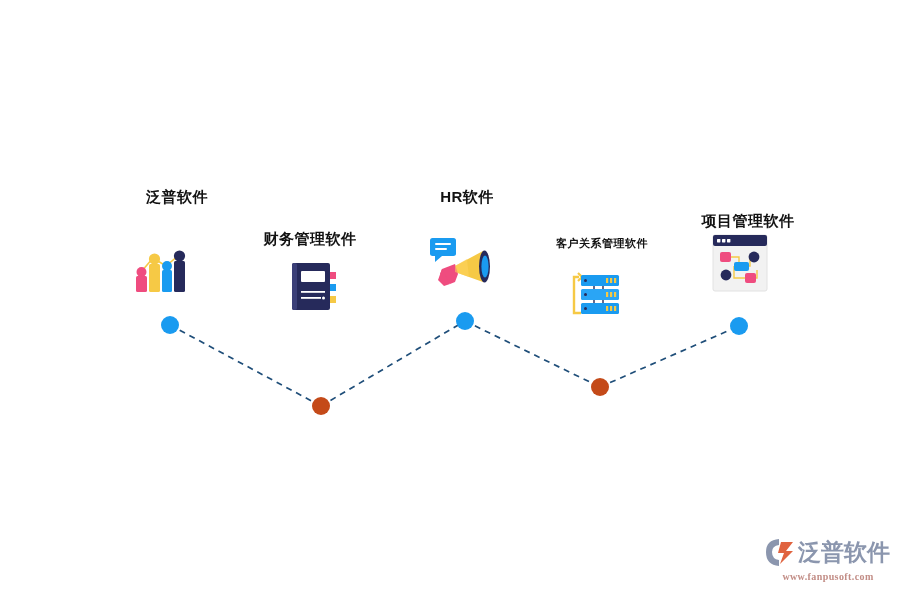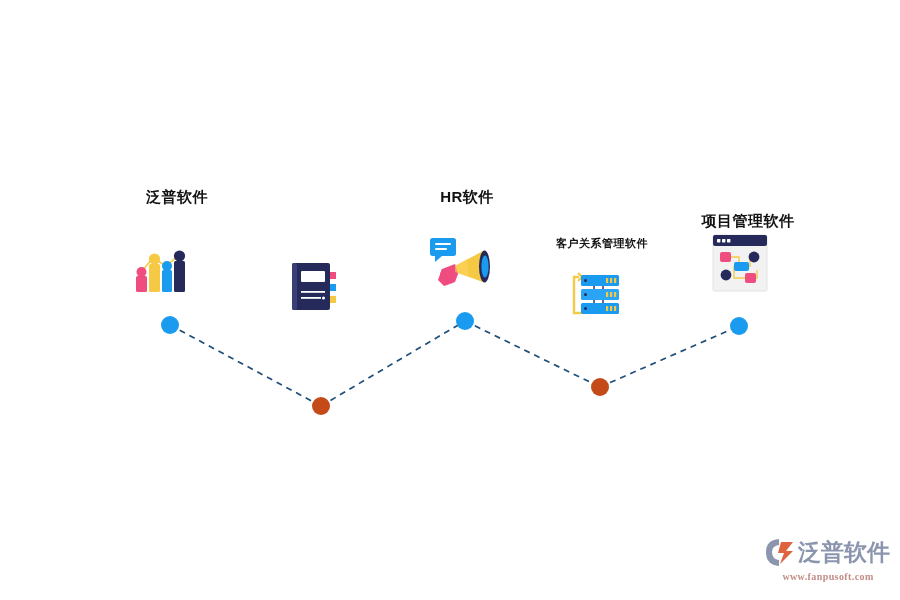--- a/index.html
+++ b/index.html
@@ -116,20 +116,21 @@
       <rect x="29" y="22" width="10" height="22" rx="1.5" fill="#1a9bf0"></rect>
       <rect x="41" y="13" width="11" height="31" rx="1.5" fill="#262a5b"></rect>
 
       <circle cx="8.5" cy="24" r="5" fill="#ef4c7f"></circle>
       <circle cx="21.5" cy="11" r="5.6" fill="#f6c945"></circle>
       <circle cx="34" cy="18" r="5" fill="#1a9bf0"></circle>
       <circle cx="46.5" cy="8" r="5.6" fill="#262a5b"></circle>
     </svg>
   </div>
 
+  <div class="node-label" style="left:251px; top:228px; width:118px; font-size:15px;">财务管理软件</div>
 
   <div class="node-icon" style="left:289px; top:260px; width:52px; height:52px;">
     <svg width="52" height="52" viewBox="0 0 52 52" xmlns="http://www.w3.org/2000/svg">
 
       <rect x="38" y="12" width="9" height="7" fill="#ef4c7f"></rect>
       <rect x="38" y="24" width="9" height="7" fill="#1a9bf0"></rect>
       <rect x="38" y="36" width="9" height="7" fill="#f6c945"></rect>
 
       <rect x="3" y="3" width="38" height="47" rx="2" fill="#262a5b"></rect>
 

